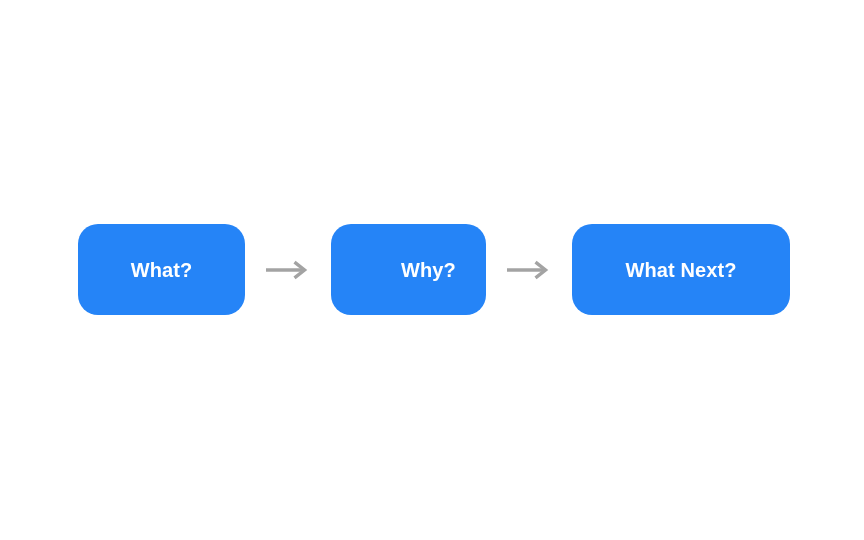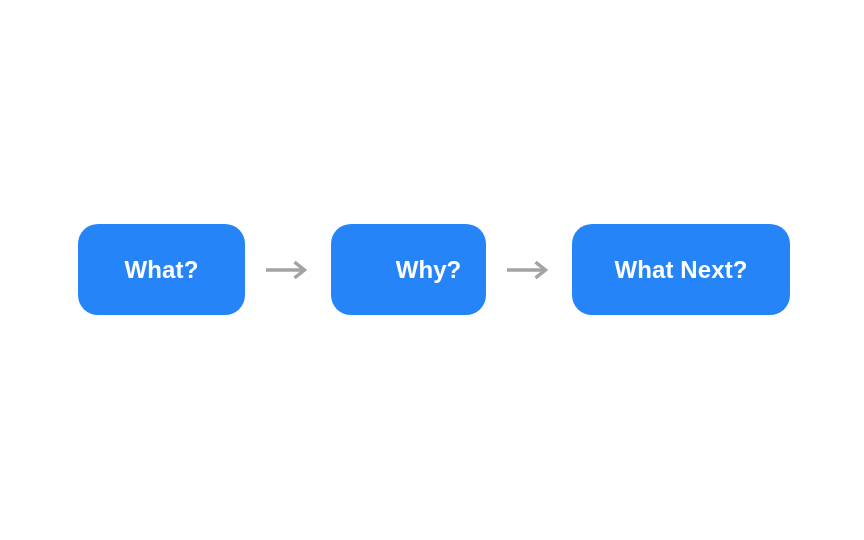--- a/index.html
+++ b/index.html
@@ -41,21 +41,21 @@
     display: flex;
     align-items: center;
     justify-content: center;
     box-sizing: border-box;
     flex: 0 0 auto;
   }
 
   .flow-node-label {
     color: #ffffff;
     font-family: "Liberation Sans", sans-serif;
-    font-size: 24px;
+    font-size: 20px;
     font-weight: bold;
     line-height: 1;
     letter-spacing: 0.1px;
     white-space: nowrap;
     user-select: none;
   }
 
   
   .flow-node.n0 { width: 167px; }
   .flow-node.n1 { width: 155px; padding-left: 40px; }

